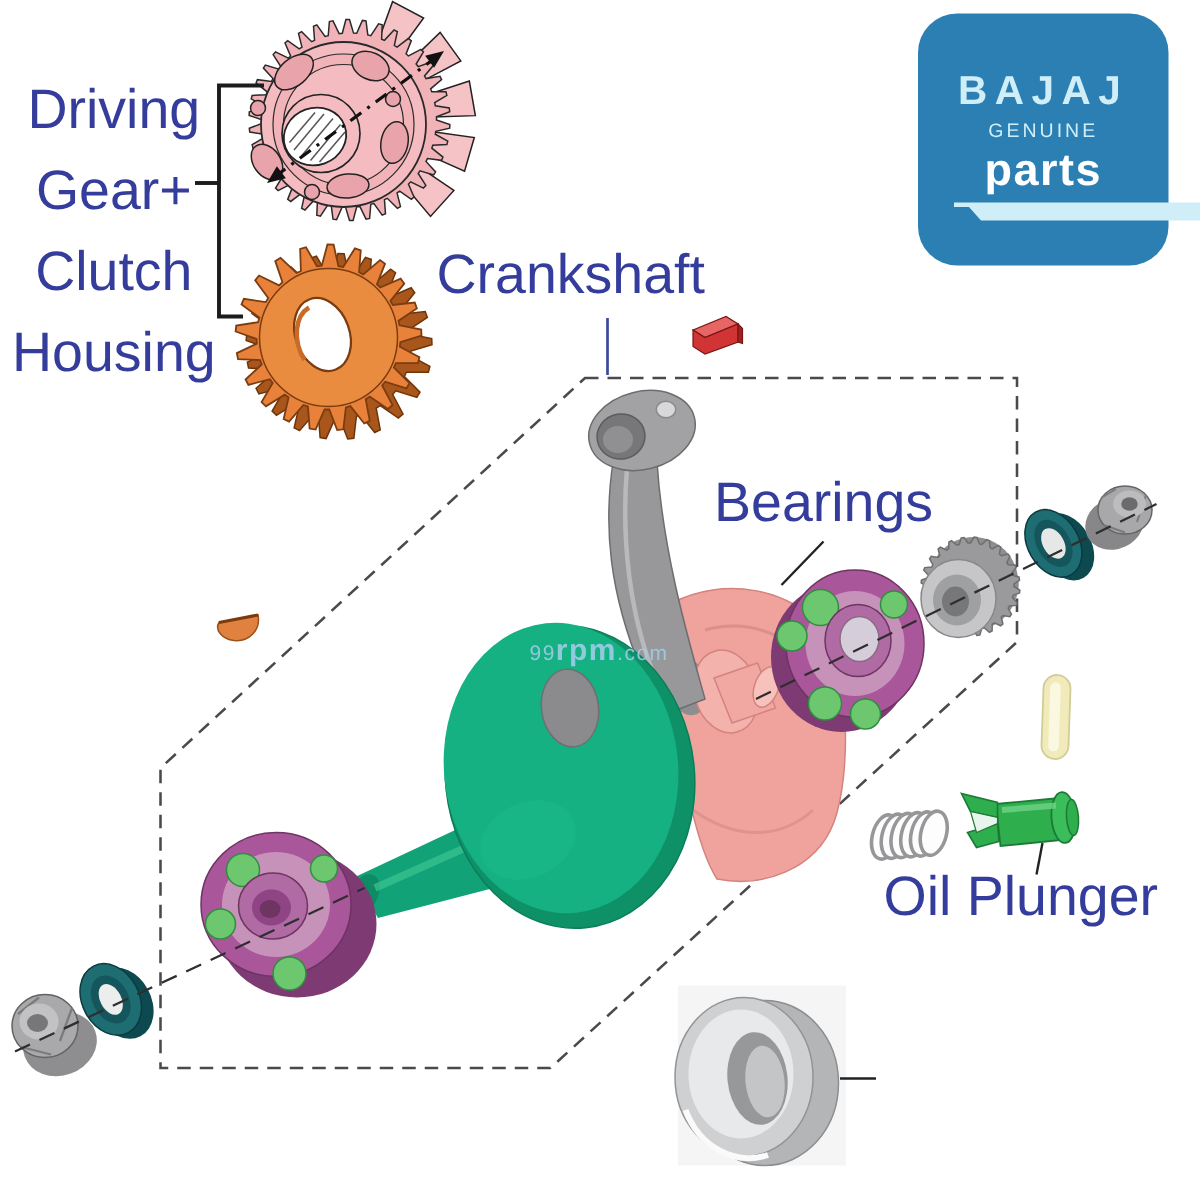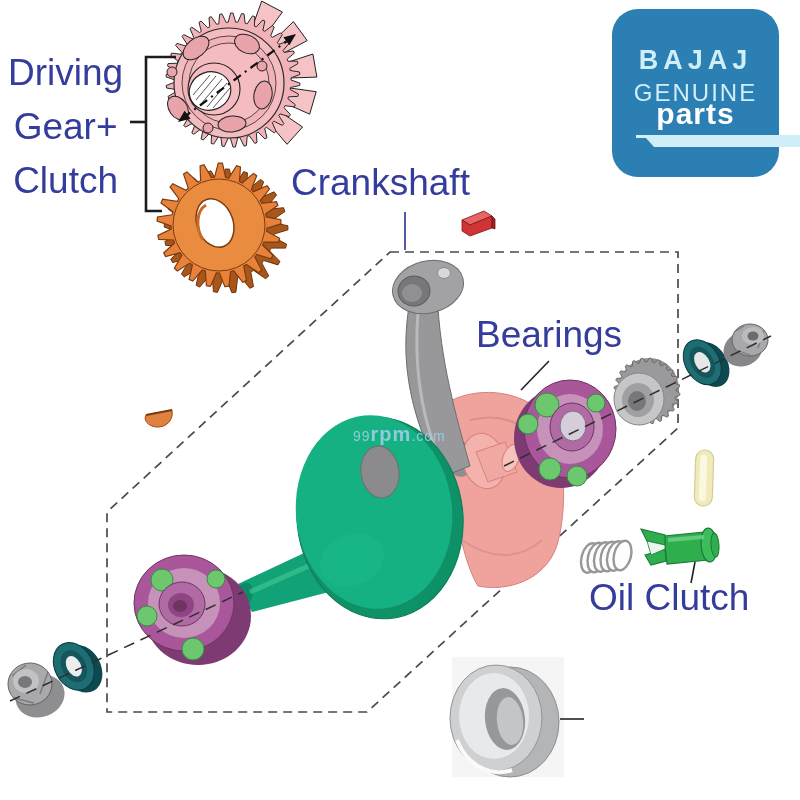--- a/index.html
+++ b/index.html
@@ -10,21 +10,21 @@
               white-space:nowrap;line-height:1.05;}
   .label-left{left:8px;top:46px;line-height:54px;text-align:center;}
   .label-crank{left:291px;top:164px;}
   .label-bear{left:476px;top:316px;text-align:center;}
   .label-oil{left:589px;top:579px;}
   .label-spacer{left:584px;top:698px;}
   .logo{position:absolute;left:612px;top:9px;width:167px;height:168px;border-radius:26px;
         background:var(--logo-bg,#2b7fb3);}
   .logo>div{position:absolute;width:100%;text-align:center;}
   .logo-brand{top:36px;font-size:27px;font-weight:bold;letter-spacing:5px;color:var(--logo-text,#cfeef8);}
-  .logo-genuine{top:70px;font-size:24px;letter-spacing:2px;color:var(--logo-text,#cfeef8);}
+  .logo-genuine{top:70px;font-size:13px;letter-spacing:2px;color:var(--logo-text,#cfeef8);}
   .logo-parts{top:88px;font-size:30px;font-weight:bold;letter-spacing:1px;color:var(--logo-parts,#ffffff);}
   .logo-underline{position:absolute;top:126px;left:24px;width:122px;height:3px;
                   background:var(--logo-text,#cfeef8);}
   .logo-arrow{position:absolute;top:129px;left:34px;width:0;height:0;
               border-left:8px solid transparent;border-right:8px solid transparent;
               border-top:9px solid var(--logo-text,#cfeef8);}
   .watermark{position:absolute;left:353px;top:387px;color:var(--watermark,#9fcde6);
              opacity:.9;letter-spacing:1px;white-space:nowrap;margin-top:36px;}
   .wm-sm{font-size:14px;}
   .wm-lg{font-size:20px;font-weight:bold;}
@@ -239,24 +239,25 @@
     <line x1="405" y1="212" x2="405" y2="250" stroke="#3d4a9a" stroke-width="1.8"></line>
     <line x1="549" y1="361" x2="521" y2="390" stroke="#222" stroke-width="1.6"></line>
     <line x1="695" y1="562" x2="691" y2="583" stroke="#222" stroke-width="1.6"></line>
     <line x1="560" y1="719" x2="584" y2="719" stroke="#222" stroke-width="1.6"></line>
   </svg>
 
   <div class="part-label label-left">
     <div>Driving</div>
     <div>Gear+</div>
     <div>Clutch</div>
+    <div>Housing</div>
   </div>
   <div class="part-label label-crank">Crankshaft</div>
   <div class="part-label label-bear">Bearings</div>
-  <div class="part-label label-oil">Oil Clutch</div>
+  <div class="part-label label-oil">Oil Plunger</div>
 
   <div class="logo">
     <div class="logo-brand">BAJAJ</div>
     <div class="logo-genuine">GENUINE</div>
     <div class="logo-parts">parts</div>
     <div class="logo-underline"></div>
     <div class="logo-arrow"></div>
   </div>
 
   <div class="watermark">

